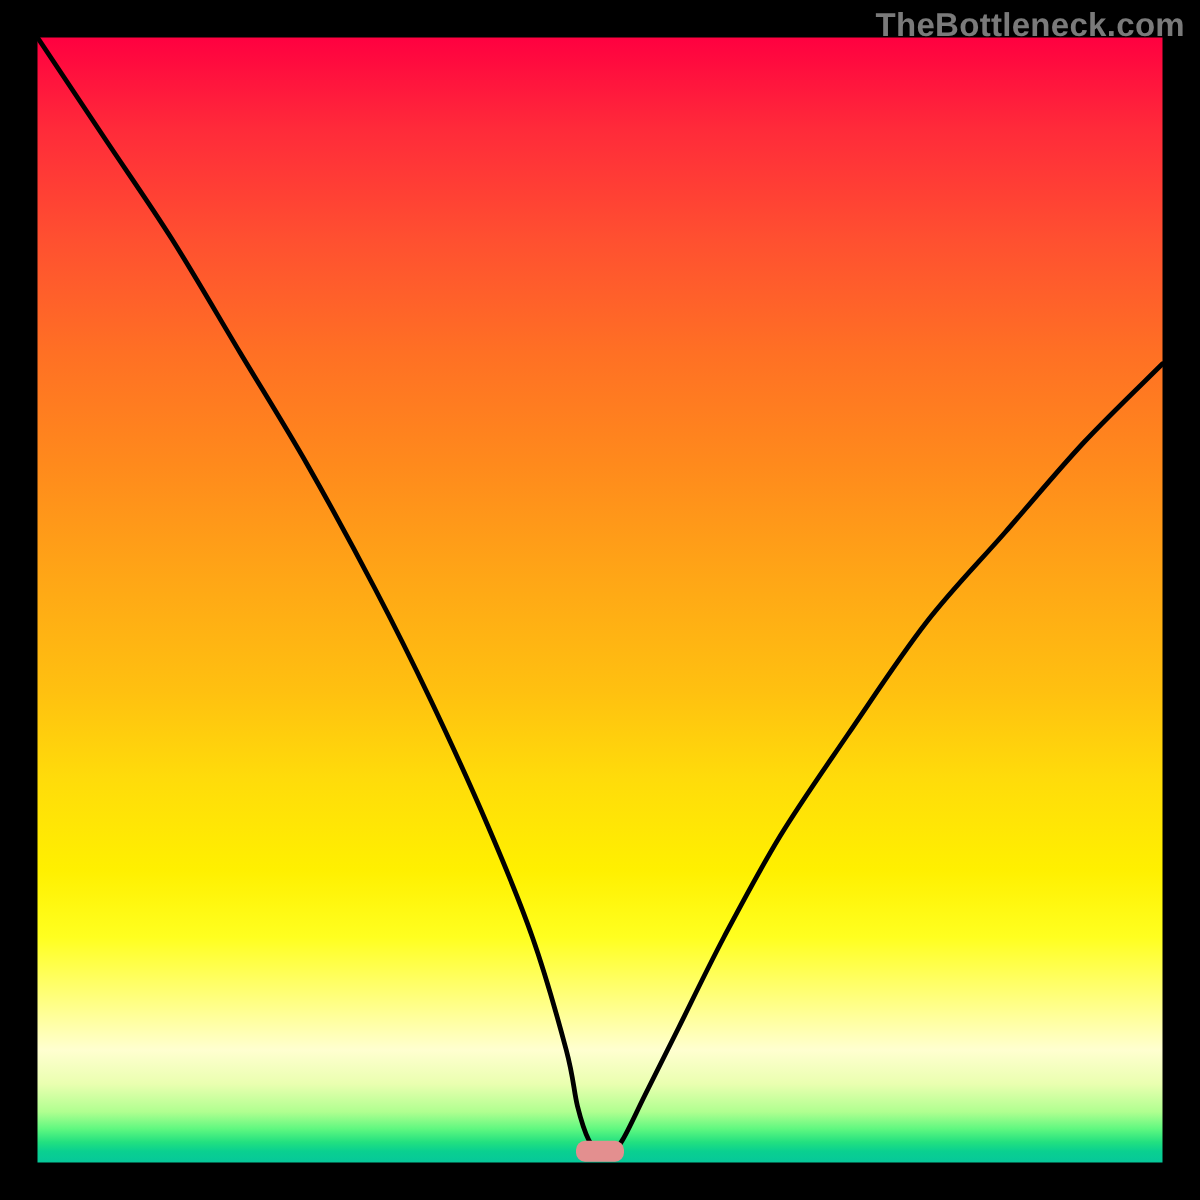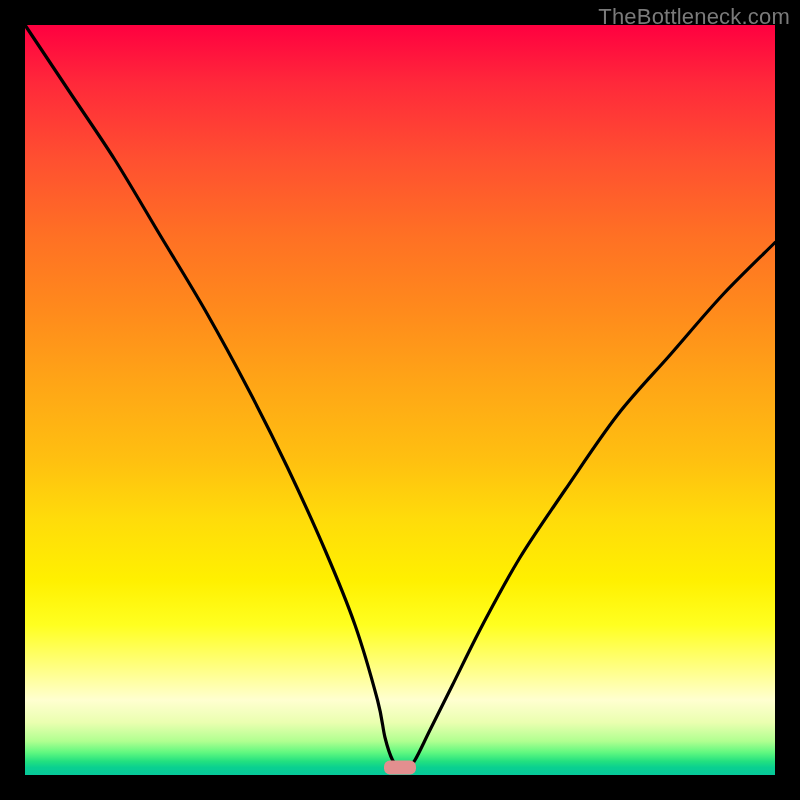--- a/index.html
+++ b/index.html
@@ -62,21 +62,21 @@
   }
   .marker {
     fill: #e38f8f;
     stroke: none;
   }
   .attribution {
     position: absolute;
     top: 4px;
     right: 10px;
     font-size: 22px;
-    font-weight: 400;
+    font-weight: 700;
     color: #7a7a7a;
     letter-spacing: 0.2px;
     user-select: none;
   }
 </style>
 </head>
 <body>
 
 <div class="frame">
   <div class="plot-area">

